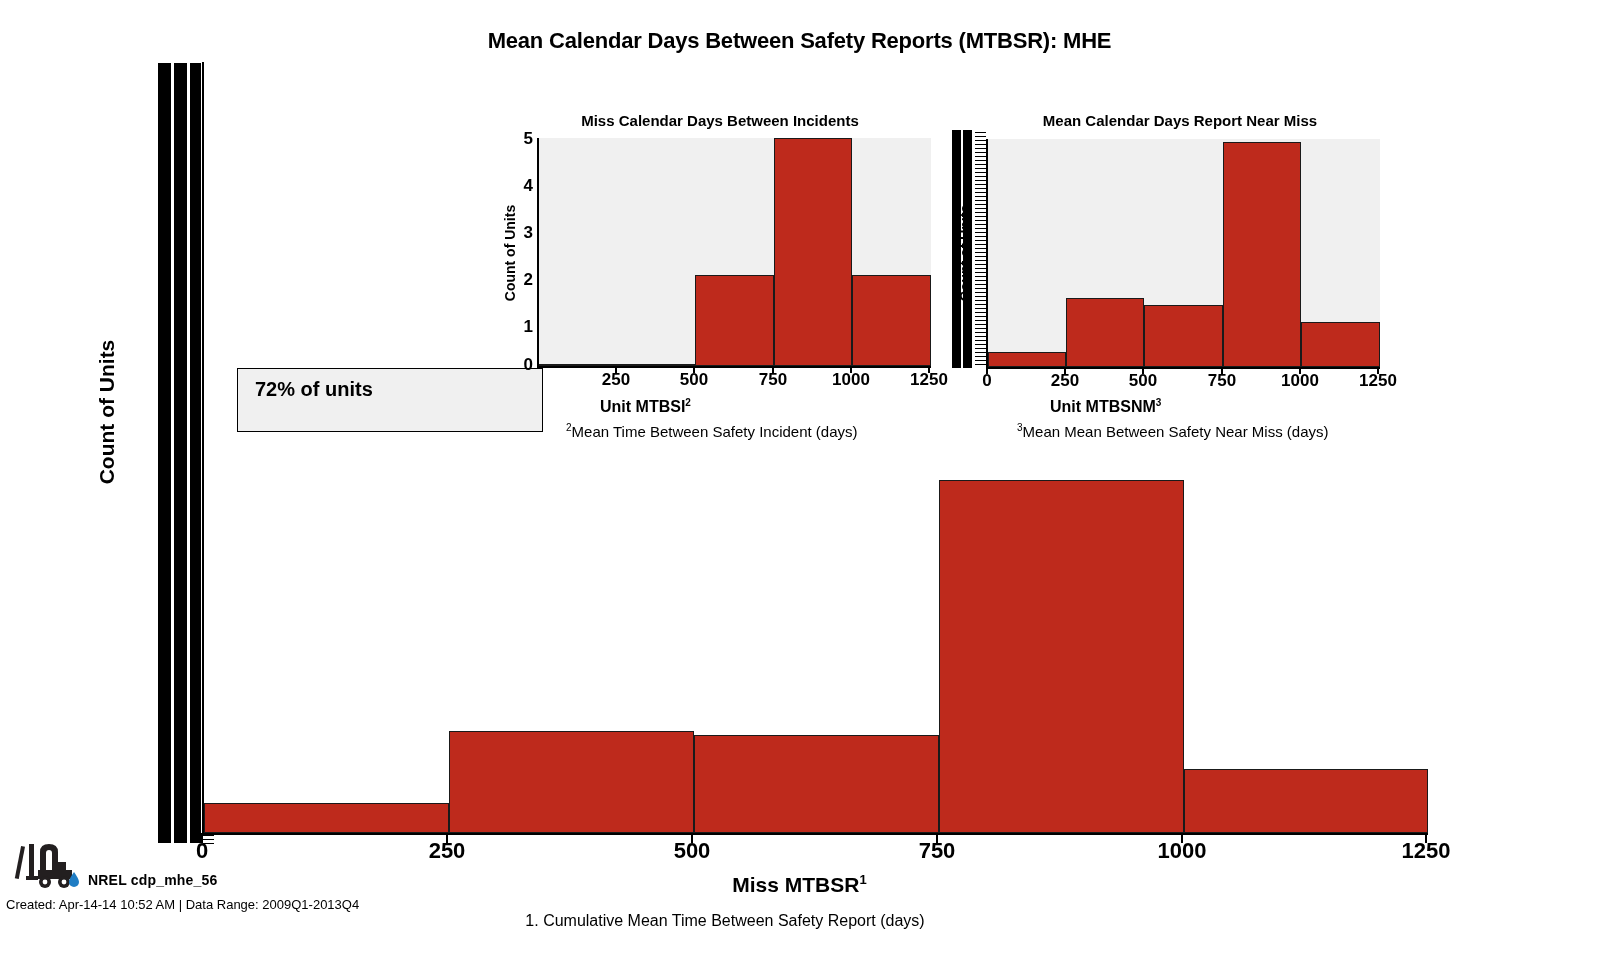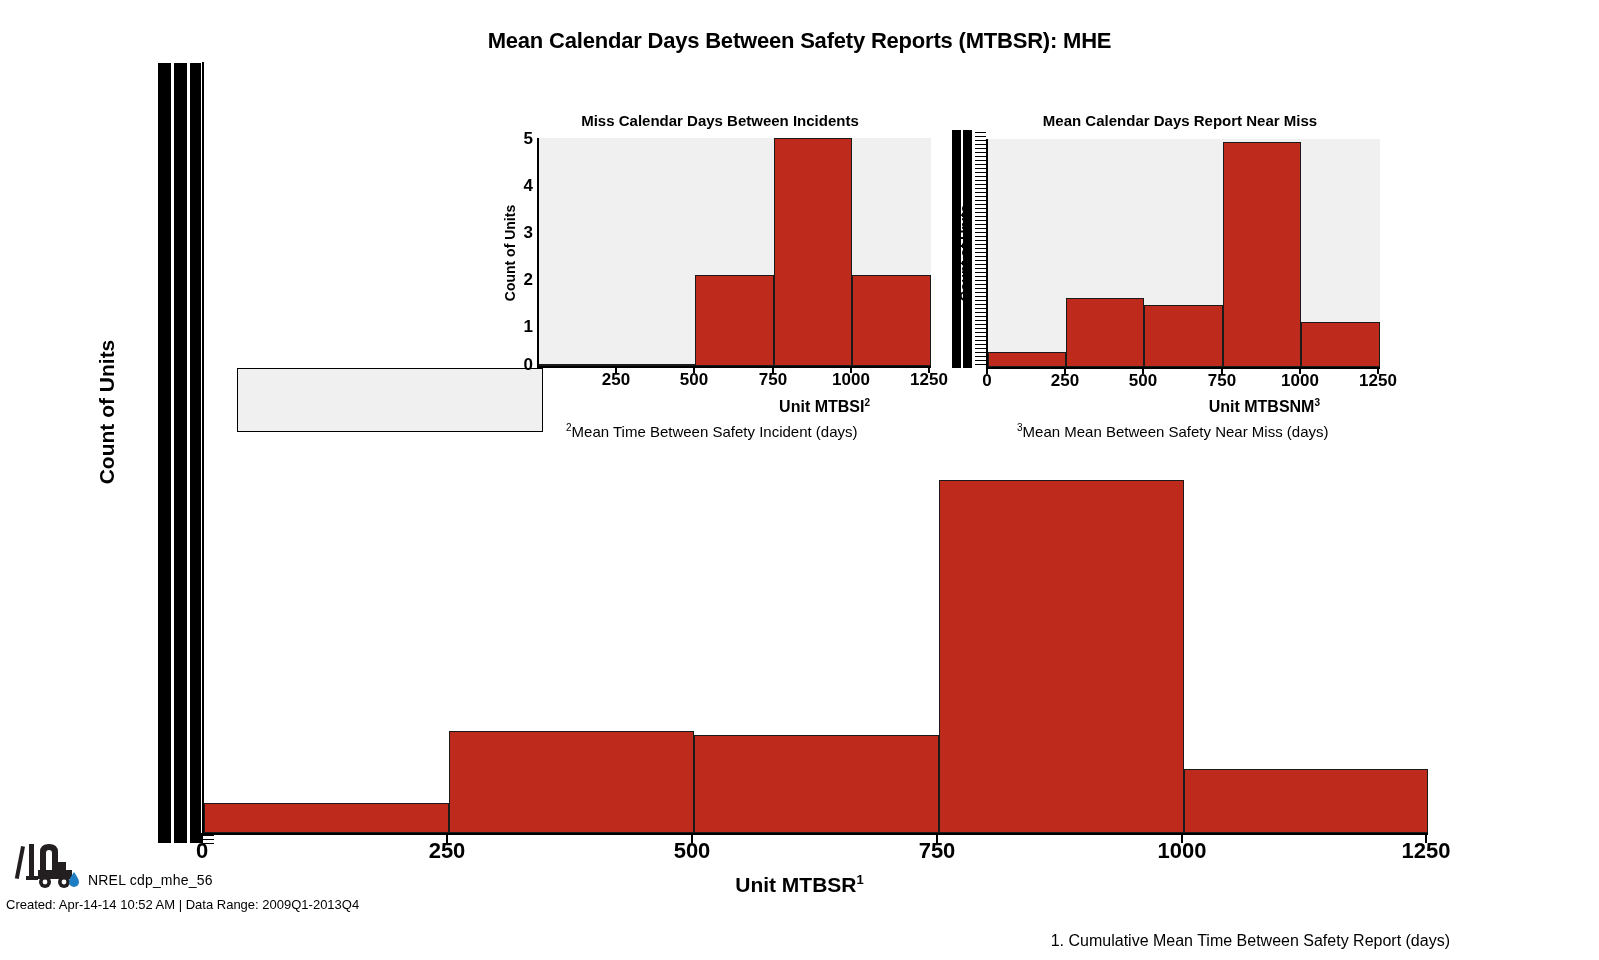--- a/index.html
+++ b/index.html
@@ -50,31 +50,31 @@
     border:1.2px solid #1a1a1a;box-sizing:border-box;}
   .iytick{position:absolute;font-size:17px;font-weight:bold;
     text-align:right;width:22px;}
   .iytickmark{position:absolute;width:7px;height:2px;background:#000;}
   .ixtick{position:absolute;font-size:17px;font-weight:bold;
     text-align:center;width:70px;}
   .ixtickmark{position:absolute;width:2px;height:7px;background:#000;}
   .inset-ylabel{position:absolute;font-size:14px;font-weight:bold;
     text-align:center;transform:rotate(-90deg);transform-origin:center center;}
   .inset-xlabel{position:absolute;font-size:16px;font-weight:bold;
-    text-align:right;}
+    text-align:left;}
   .inset-xlabel sup{font-size:10px;vertical-align:super;}
   .inset-footnote{position:absolute;font-size:15px;}
   .inset-footnote sup{font-size:10px;vertical-align:super;}
 
   
   #footer-logo{left:12px;top:840px;width:72px;height:50px;}
-  #footer-brand{left:88px;top:872px;font-size:14px;font-weight:normal;
+  #footer-brand{left:88px;top:872px;font-size:14px;font-weight:bold;
     letter-spacing:.2px;}
   #footer-created{left:6px;top:897px;font-size:13px;}
-  #main-footnote{left:0;top:932px;width:1450px;text-align:right;
+  #main-footnote{left:0;top:912px;width:1450px;text-align:center;
     font-size:16px;}
 </style>
 </head>
 <body>
 
 <div class="abs" id="main-title">Mean Calendar Days Between Safety Reports (MTBSR): MHE</div>
 
 <div class="abs" id="main-ylabel">Count of Units</div>
 
 <div class="abs" style="left:158px;top:60px;width:52px;height:785px;">
@@ -100,23 +100,24 @@
 <div class="abs mtickmark" style="left:1181px;"></div>
 <div class="abs mtickmark" style="left:1425px;"></div>
 
 <div class="abs mxtick" style="left:142px;">0</div>
 <div class="abs mxtick" style="left:387px;">250</div>
 <div class="abs mxtick" style="left:632px;">500</div>
 <div class="abs mxtick" style="left:877px;">750</div>
 <div class="abs mxtick" style="left:1122px;">1000</div>
 <div class="abs mxtick" style="left:1366px;">1250</div>
 
-<div class="abs" id="main-xlabel" style="padding-right:175px;"><span>Unit MTBSR</span><sup>1</sup></div>
+<div class="abs" id="main-xlabel" style="padding-right:175px;"><span>Miss MTBSR</span><sup>1</sup></div>
 
 <div class="abs" id="annotation-box">
+  <div>72% of units</div>
 </div>
 
 <div class="inset-title" style="left:500px;top:112px;width:440px;">Miss Calendar Days Between Incidents</div>
 
 <div class="inset-ylabel" style="left:430px;top:245px;width:160px;">Count of Units</div>
 
 <div class="abs iytick" style="left:511px;top:129px;">5</div>
 <div class="abs iytick" style="left:511px;top:176px;">4</div>
 <div class="abs iytick" style="left:511px;top:223px;">3</div>
 <div class="abs iytick" style="left:511px;top:270px;">2</div>

